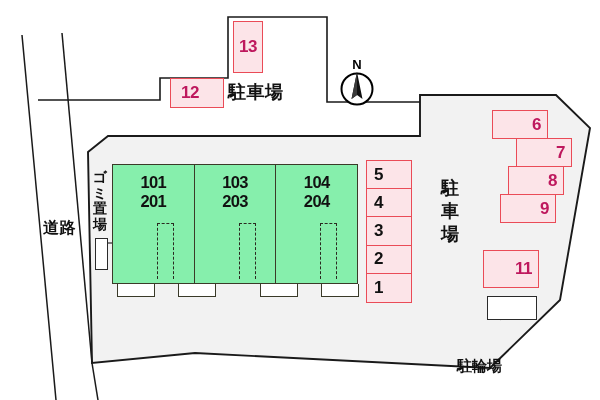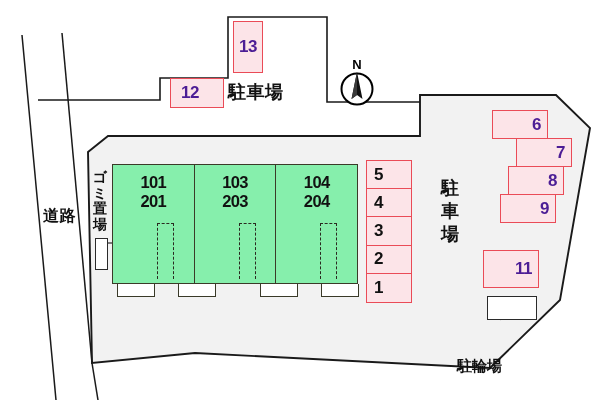--- a/index.html
+++ b/index.html
@@ -29,21 +29,21 @@
   
   .stall {
     background: #fce4e8;
     border: 1.6px solid #ea4b57;
     display: flex;
     align-items: center;
     justify-content: flex-end;
     padding-right: 6px;
     font-size: 17px;
     font-weight: 700;
-    color: #4c1d95;
+    color: #be185d;
     letter-spacing: -0.5px;
   }
   .stall.center-num {
     justify-content: center;
     padding-right: 0;
   }
   .stall.left-num {
     justify-content: flex-start;
     padding-right: 0;
     padding-left: 10px;
@@ -160,21 +160,21 @@
   }
   #label-bike {
     left: 457px;
     top: 320px;
     font-size: 15px;
     letter-spacing: 0px;
     margin-top: 37px;
   }
   #label-road {
     left: 43px;
-    top: 206px;
+    top: 218px;
     font-size: 16px;
     letter-spacing: 0.5px;
     font-weight: 600;
   }
   #label-gomi {
     left: 92px;
     top: 170px;
     font-size: 14px;
     width: 16px;
     line-height: 1.12;

